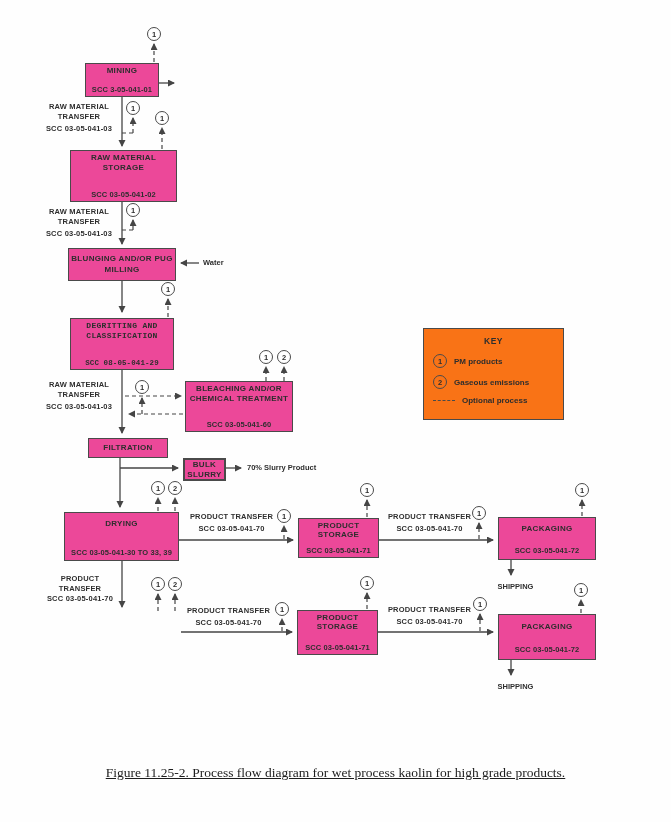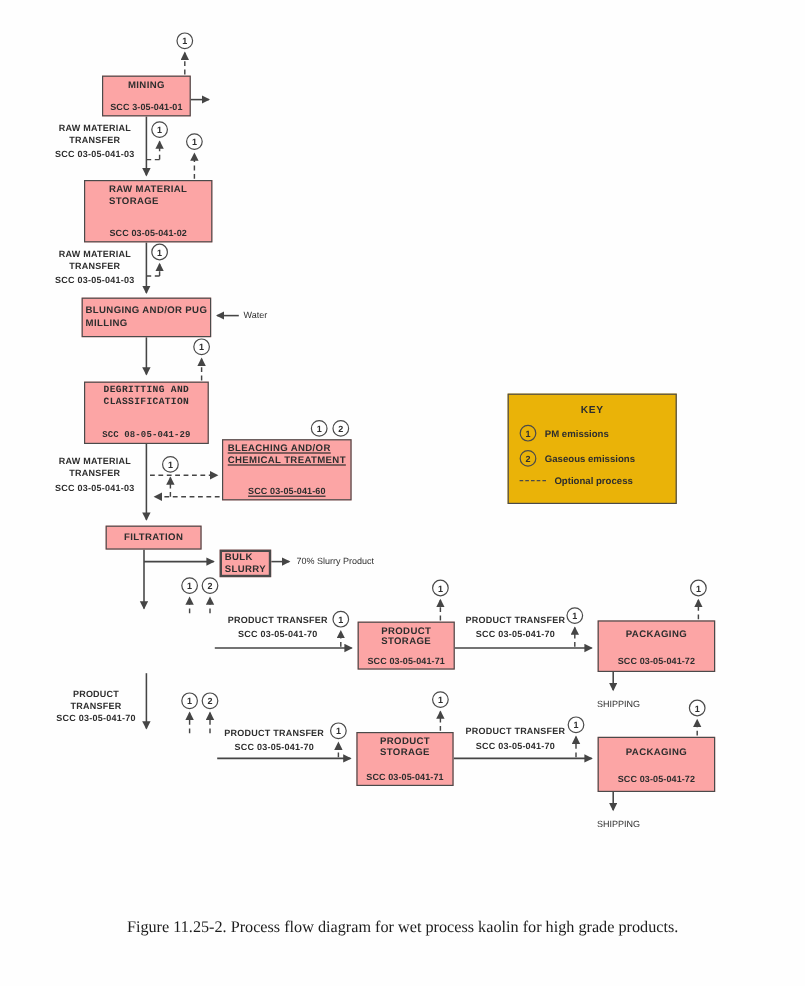--- a/index.html
+++ b/index.html
@@ -2,63 +2,63 @@
 <html><head>
 <meta charset="utf-8">
 <style>
   html,body { margin:0; padding:0; background:#ffffff; }
   .page {
     position:relative; width:671px; height:822px; background:#fefefe;
     font-family:"Liberation Sans", sans-serif; color:#2e2e2e; overflow:hidden;
   }
   svg.lines { position:absolute; left:0; top:0; }
   .box {
-    position:absolute; box-sizing:border-box; background:#fca5a5;
+    position:absolute; box-sizing:border-box; background:#ec4899;
     border:1.4px solid #4a4a4a;
     display:flex; flex-direction:column; align-items:center; justify-content:space-between;
-    text-align:left; padding:2px 1px;
+    text-align:center; padding:2px 1px;
   }
   .box.center { justify-content:center; }
   .box.bold-border { border-width:2px; }
   .box-title {
     font-size:8px; font-weight:bold; letter-spacing:0.3px;
     white-space:pre-line; line-height:1.3;
   }
   .box-scc { font-size:7.5px; font-weight:bold; letter-spacing:0.1px; white-space:nowrap; }
   .circle {
     position:absolute; box-sizing:border-box; width:14px; height:14px;
     border:1.2px solid #4a4a4a; border-radius:50%; background:#fff;
     display:flex; align-items:center; justify-content:center;
     font-size:7.5px; font-weight:bold; z-index:3;
   }
   .flabel {
     position:absolute; text-align:center; font-weight:bold;
     font-size:7.5px; line-height:1.3; letter-spacing:0.2px;
   }
   .flabel .lname { white-space:pre-line; }
   .flabel .lscc { margin-top:2px; white-space:nowrap; }
-  .anno { position:absolute; font-weight:normal; font-size:7.5px; white-space:nowrap; }
+  .anno { position:absolute; font-weight:bold; font-size:7.5px; white-space:nowrap; }
   .keybox {
     position:absolute; left:423px; top:328px; width:141px; height:92px;
-    box-sizing:border-box; border:1.4px solid #4a4a4a; background:#eab308;
+    box-sizing:border-box; border:1.4px solid #4a4a4a; background:#f97316;
     display:flex; flex-direction:column; padding:7px 9px 0 9px;
   }
   .key-title { text-align:center; font-size:8.5px; font-weight:bold; letter-spacing:0.5px; margin-bottom:8px; }
   .key-item { display:flex; align-items:center; gap:7px; margin-bottom:7px; }
   .key-circle {
     box-sizing:border-box; width:14px; height:14px; flex:0 0 14px;
     border:1.2px solid #4a4a4a; border-radius:50%;
     display:flex; align-items:center; justify-content:center;
     font-size:7.5px; font-weight:bold;
   }
   .key-dash { width:22px; flex:0 0 22px; border-top:1.6px dashed #4a4a4a; height:0; }
   .key-label { font-size:8px; font-weight:bold; }
   .caption {
     position:absolute; left:0; top:764px; width:671px; text-align:center;
-    font-family:"Liberation Serif", serif; font-size:13.5px; color:#1d1d1d; line-height:1.35;
+    font-family:"Liberation Serif", serif; font-size:13.5px; color:#1d1d1d; line-height:1.35;text-decoration:underline;
   }
 </style>
 </head>
 <body>
 
 <div class="page">
 
   <svg class="lines" width="671" height="822" viewBox="0 0 671 822">
     <defs>
       <marker id="ah" markerWidth="9" markerHeight="9" refX="6" refY="3.5" orient="auto" markerUnits="userSpaceOnUse">
@@ -126,35 +126,39 @@
     <span class="box-title">BLUNGING AND/OR PUG
 MILLING</span>
   </div>
 
   <div class="box" style="left:70px;top:318px;width:104px;height:52px;font-family:Liberation Mono, monospace;">
     <span class="box-title">DEGRITTING AND
 CLASSIFICATION</span>
     <span class="box-scc">SCC 08-05-041-29</span>
   </div>
 
-  <div class="box" style="left:185px;top:366px;width:108px;height:51px;text-decoration:underline;">
+  <div class="box" style="left:185px;top:381px;width:108px;height:51px;">
     <span class="box-title">BLEACHING AND/OR
 CHEMICAL TREATMENT</span>
     <span class="box-scc">SCC 03-05-041-60</span>
   </div>
 
   <div class="box center" style="left:88px;top:438px;width:80px;height:20px;">
     <span class="box-title">FILTRATION</span>
   </div>
 
   <div class="box center bold-border" style="left:183px;top:458px;width:43px;height:23px;">
     <span class="box-title" style="line-height:1.15;">BULK
 SLURRY</span>
   </div>
 
+  <div class="box" style="left:64px;top:512px;width:115px;height:49px;padding:6px 1px 3px 1px;">
+    <span class="box-title">DRYING</span>
+    <span class="box-scc">SCC 03-05-041-30 TO 33, 39</span>
+  </div>
 
   <div class="box" style="left:298px;top:518px;width:81px;height:40px;">
     <span class="box-title" style="line-height:1.15;">PRODUCT
 STORAGE</span>
     <span class="box-scc">SCC 03-05-041-71</span>
   </div>
 
   <div class="box" style="left:498px;top:517px;width:98px;height:43px;padding:6px 1px 4px 1px;">
     <span class="box-title">PACKAGING</span>
     <span class="box-scc">SCC 03-05-041-72</span>
@@ -232,21 +236,21 @@
   <div class="circle" style="left:168px;top:577px;">2</div>
   <div class="circle" style="left:275px;top:602px;">1</div>
   <div class="circle" style="left:360px;top:576px;">1</div>
   <div class="circle" style="left:473px;top:597px;">1</div>
   <div class="circle" style="left:574px;top:583px;">1</div>
 
   <div class="keybox">
     <div class="key-title">KEY</div>
     <div class="key-item">
       <span class="key-circle">1</span>
-      <span class="key-label">PM emissions</span>
+      <span class="key-label">PM products</span>
     </div>
     <div class="key-item">
       <span class="key-circle">2</span>
       <span class="key-label">Gaseous emissions</span>
     </div>
     <div class="key-item">
       <span class="key-dash"></span>
       <span class="key-label">Optional process</span>
     </div>
   </div>

